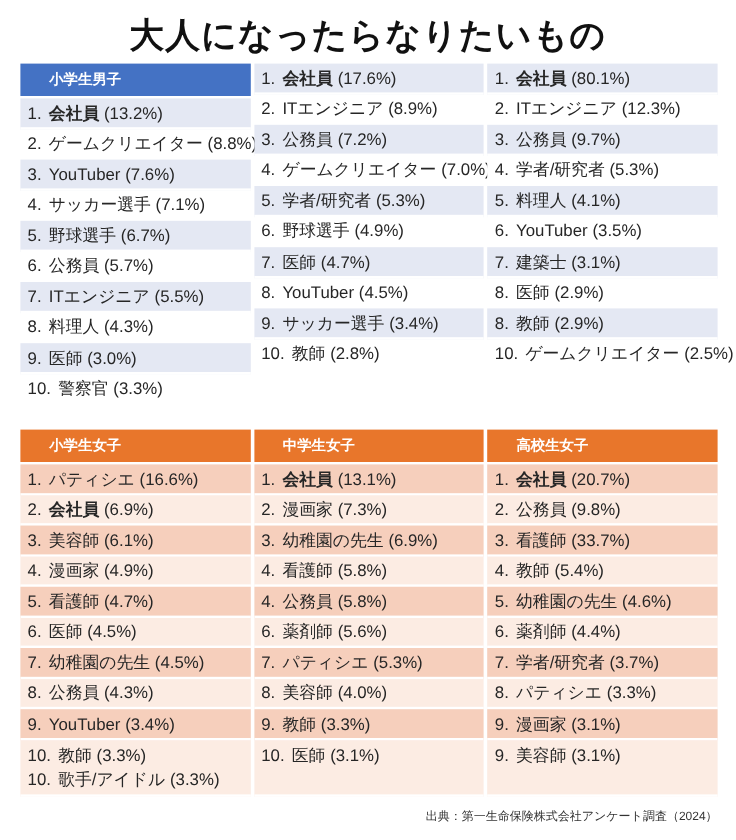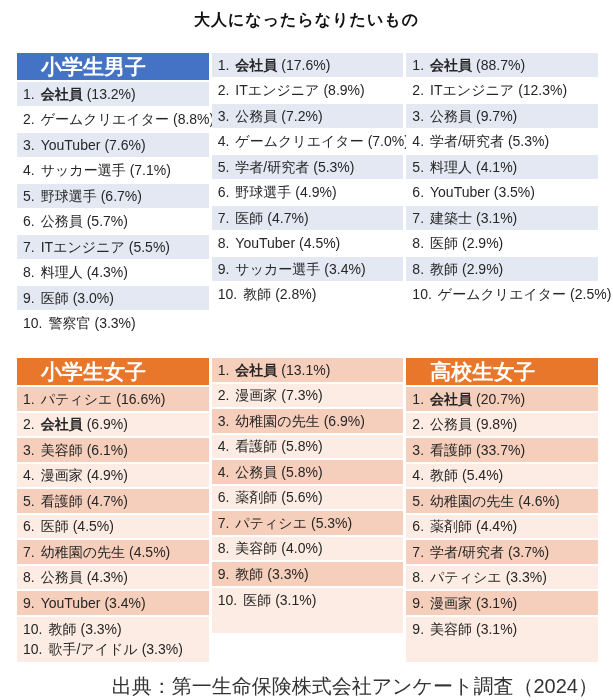--- a/index.html
+++ b/index.html
@@ -7,35 +7,35 @@
     width:613px; height:700px;
     background:#ffffff;
     font-family:"Liberation Sans","DejaVu Sans",sans-serif;
     color:#262626;
     position:relative;
     overflow:hidden;
   }
   .title {
     position:absolute; top:10px; left:0; width:613px;
     text-align:center;
-    font-size:16px; font-weight:bold;
+    font-size:29px; font-weight:bold;
     letter-spacing:1px;
     color:#111111;
   }
   .rank-table {
     position:absolute; left:17px; width:581px;
     display:flex; gap:3px;
   }
   #boys-table  { top:53px; }
   #girls-table { top:358px; }
   .col { flex:1 1 0; display:flex; flex-direction:column; min-width:0; }
   .hdr {
     height:27px; box-sizing:border-box;
     background:var(--hdr);
-    color:#ffffff; font-weight:bold; font-size:21px;
+    color:#ffffff; font-weight:bold; font-size:12px;
     display:flex; align-items:center;
     padding-left:24px;
     margin-bottom:2px;
     white-space:nowrap;
   }
   .row {
     height:25.5px; box-sizing:border-box;
     border-bottom:2px solid #ffffff;
     display:flex; flex-direction:column; justify-content:center;
     padding-left:6px;
@@ -43,21 +43,21 @@
   }
   .row.odd  { background:var(--odd); }
   .row.even { background:var(--even); }
   .row.tall { height:47px; justify-content:flex-start; padding-top:2px; }
   .line { display:flex; align-items:baseline; line-height:20px; white-space:nowrap; }
   .rank { margin-right:6px; }
   .name.bold { font-weight:bold; }
   .pct { margin-left:4px; }
   .source {
     position:absolute; top:673px; right:15px;
-    font-size:20px; color:#333333;
+    font-size:10px; color:#333333;
     white-space:nowrap;
   }
 </style>
 </head>
 <body>
 
 <div class="title">大人になったらなりたいもの</div>
 
 <div id="boys-table" class="rank-table" style="--hdr: #4472c4; --odd: #e4e8f3; --even: #ffffff;">
     <div class="col">
@@ -203,21 +203,21 @@
           <span class="name">教師</span>
           <span class="pct">(2.8%)</span>
         </div>
       </div>
     </div>
     <div class="col">
       <div class="row odd">
         <div class="line">
           <span class="rank">1.</span>
           <span class="name bold">会社員</span>
-          <span class="pct">(88.7%)</span>
+          <span class="pct">(80.1%)</span>
         </div>
       </div>
       <div class="row even">
         <div class="line">
           <span class="rank">2.</span>
           <span class="name">ITエンジニア</span>
           <span class="pct">(12.3%)</span>
         </div>
       </div>
       <div class="row odd">
@@ -352,20 +352,21 @@
           <span class="pct">(3.3%)</span>
         </div>
         <div class="line">
           <span class="rank">10.</span>
           <span class="name">歌手/アイドル</span>
           <span class="pct">(3.3%)</span>
         </div>
       </div>
     </div>
     <div class="col">
+      <div class="hdr">中学生女子</div>
       <div class="row odd">
         <div class="line">
           <span class="rank">1.</span>
           <span class="name bold">会社員</span>
           <span class="pct">(13.1%)</span>
         </div>
       </div>
       <div class="row even">
         <div class="line">
           <span class="rank">2.</span>

